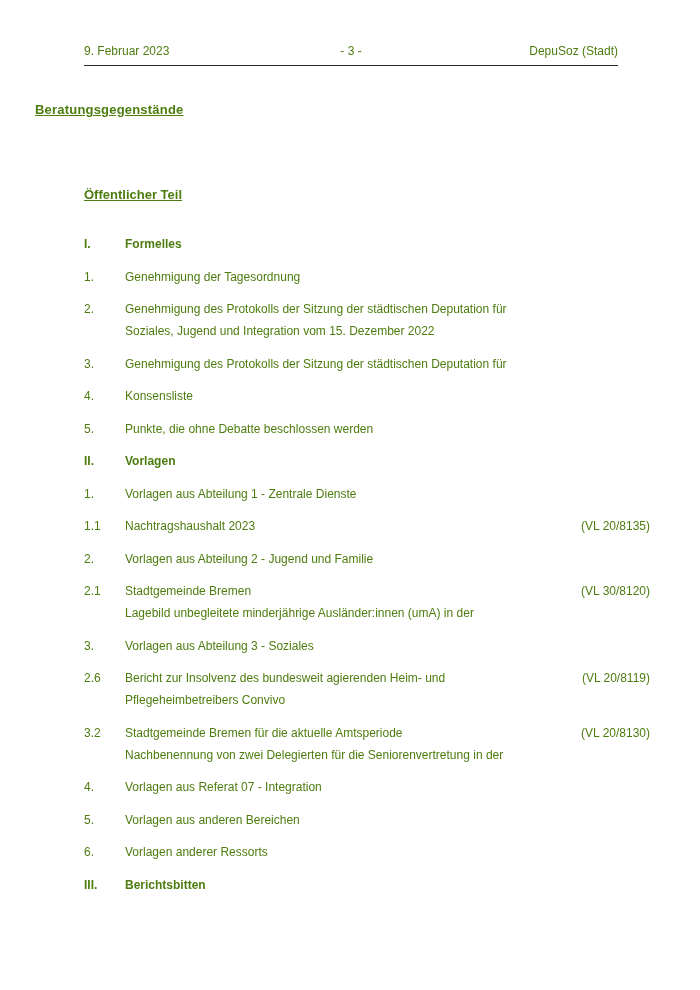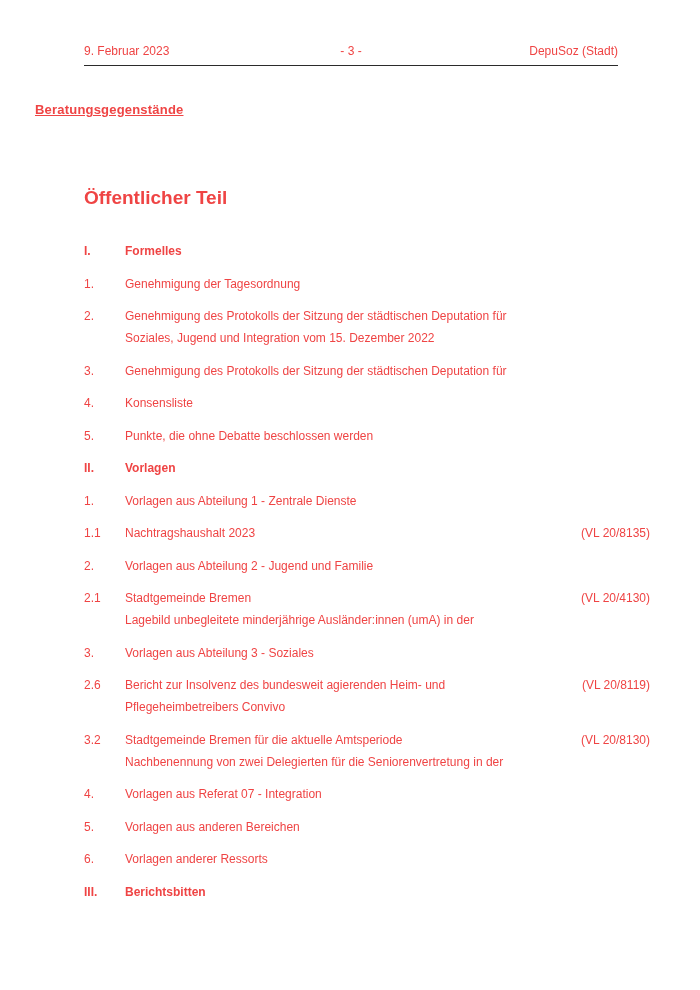--- a/index.html
+++ b/index.html
@@ -5,21 +5,21 @@
   html, body {
     margin: 0;
     padding: 0;
     background: #ffffff;
   }
   .page {
     position: relative;
     width: 700px;
     height: 990px;
     background: #ffffff;
-    color: #ef4444;
+    color: #4d7c0f;
     font-family: "Liberation Sans", "DejaVu Sans", sans-serif;
     font-size: 12px;
     overflow: hidden;
     box-sizing: border-box;
   }
   
   .header {
     display: flex;
     justify-content: space-between;
     align-items: baseline;
@@ -41,22 +41,23 @@
     text-align: left;
     font-size: 13px;
     font-weight: bold;
     text-decoration: underline;
     letter-spacing: 0.2px;
     padding-left: 35px;
   }
   
   .section-heading {
     margin: 70px 0 0 84px;
-    font-size: 19px;
+    font-size: 13px;
     font-weight: bold;
+    text-decoration: underline;
   }
   
   .agenda {
     margin-top: 31px;
     padding: 0 50px 0 84px;
   }
   .item {
     display: flex;
     align-items: flex-start;
     margin-bottom: 10.5px;
@@ -179,21 +180,21 @@
         </div>
 
     </div>
 
     <div class="item">
       <span class="num">2.1</span>
       <div class="body">
           <span class="line">Stadtgemeinde Bremen</span>
           <span class="line">Lagebild unbegleitete minderjährige Ausländer:innen (umA) in der</span>
         </div>
-      <span class="ref">(VL 20/4130)</span>
+      <span class="ref">(VL 30/8120)</span>
     </div>
 
     <div class="item">
       <span class="num">3.</span>
       <div class="body">
           <span class="line">Vorlagen aus Abteilung 3 - Soziales</span>
         </div>
 
     </div>
 

